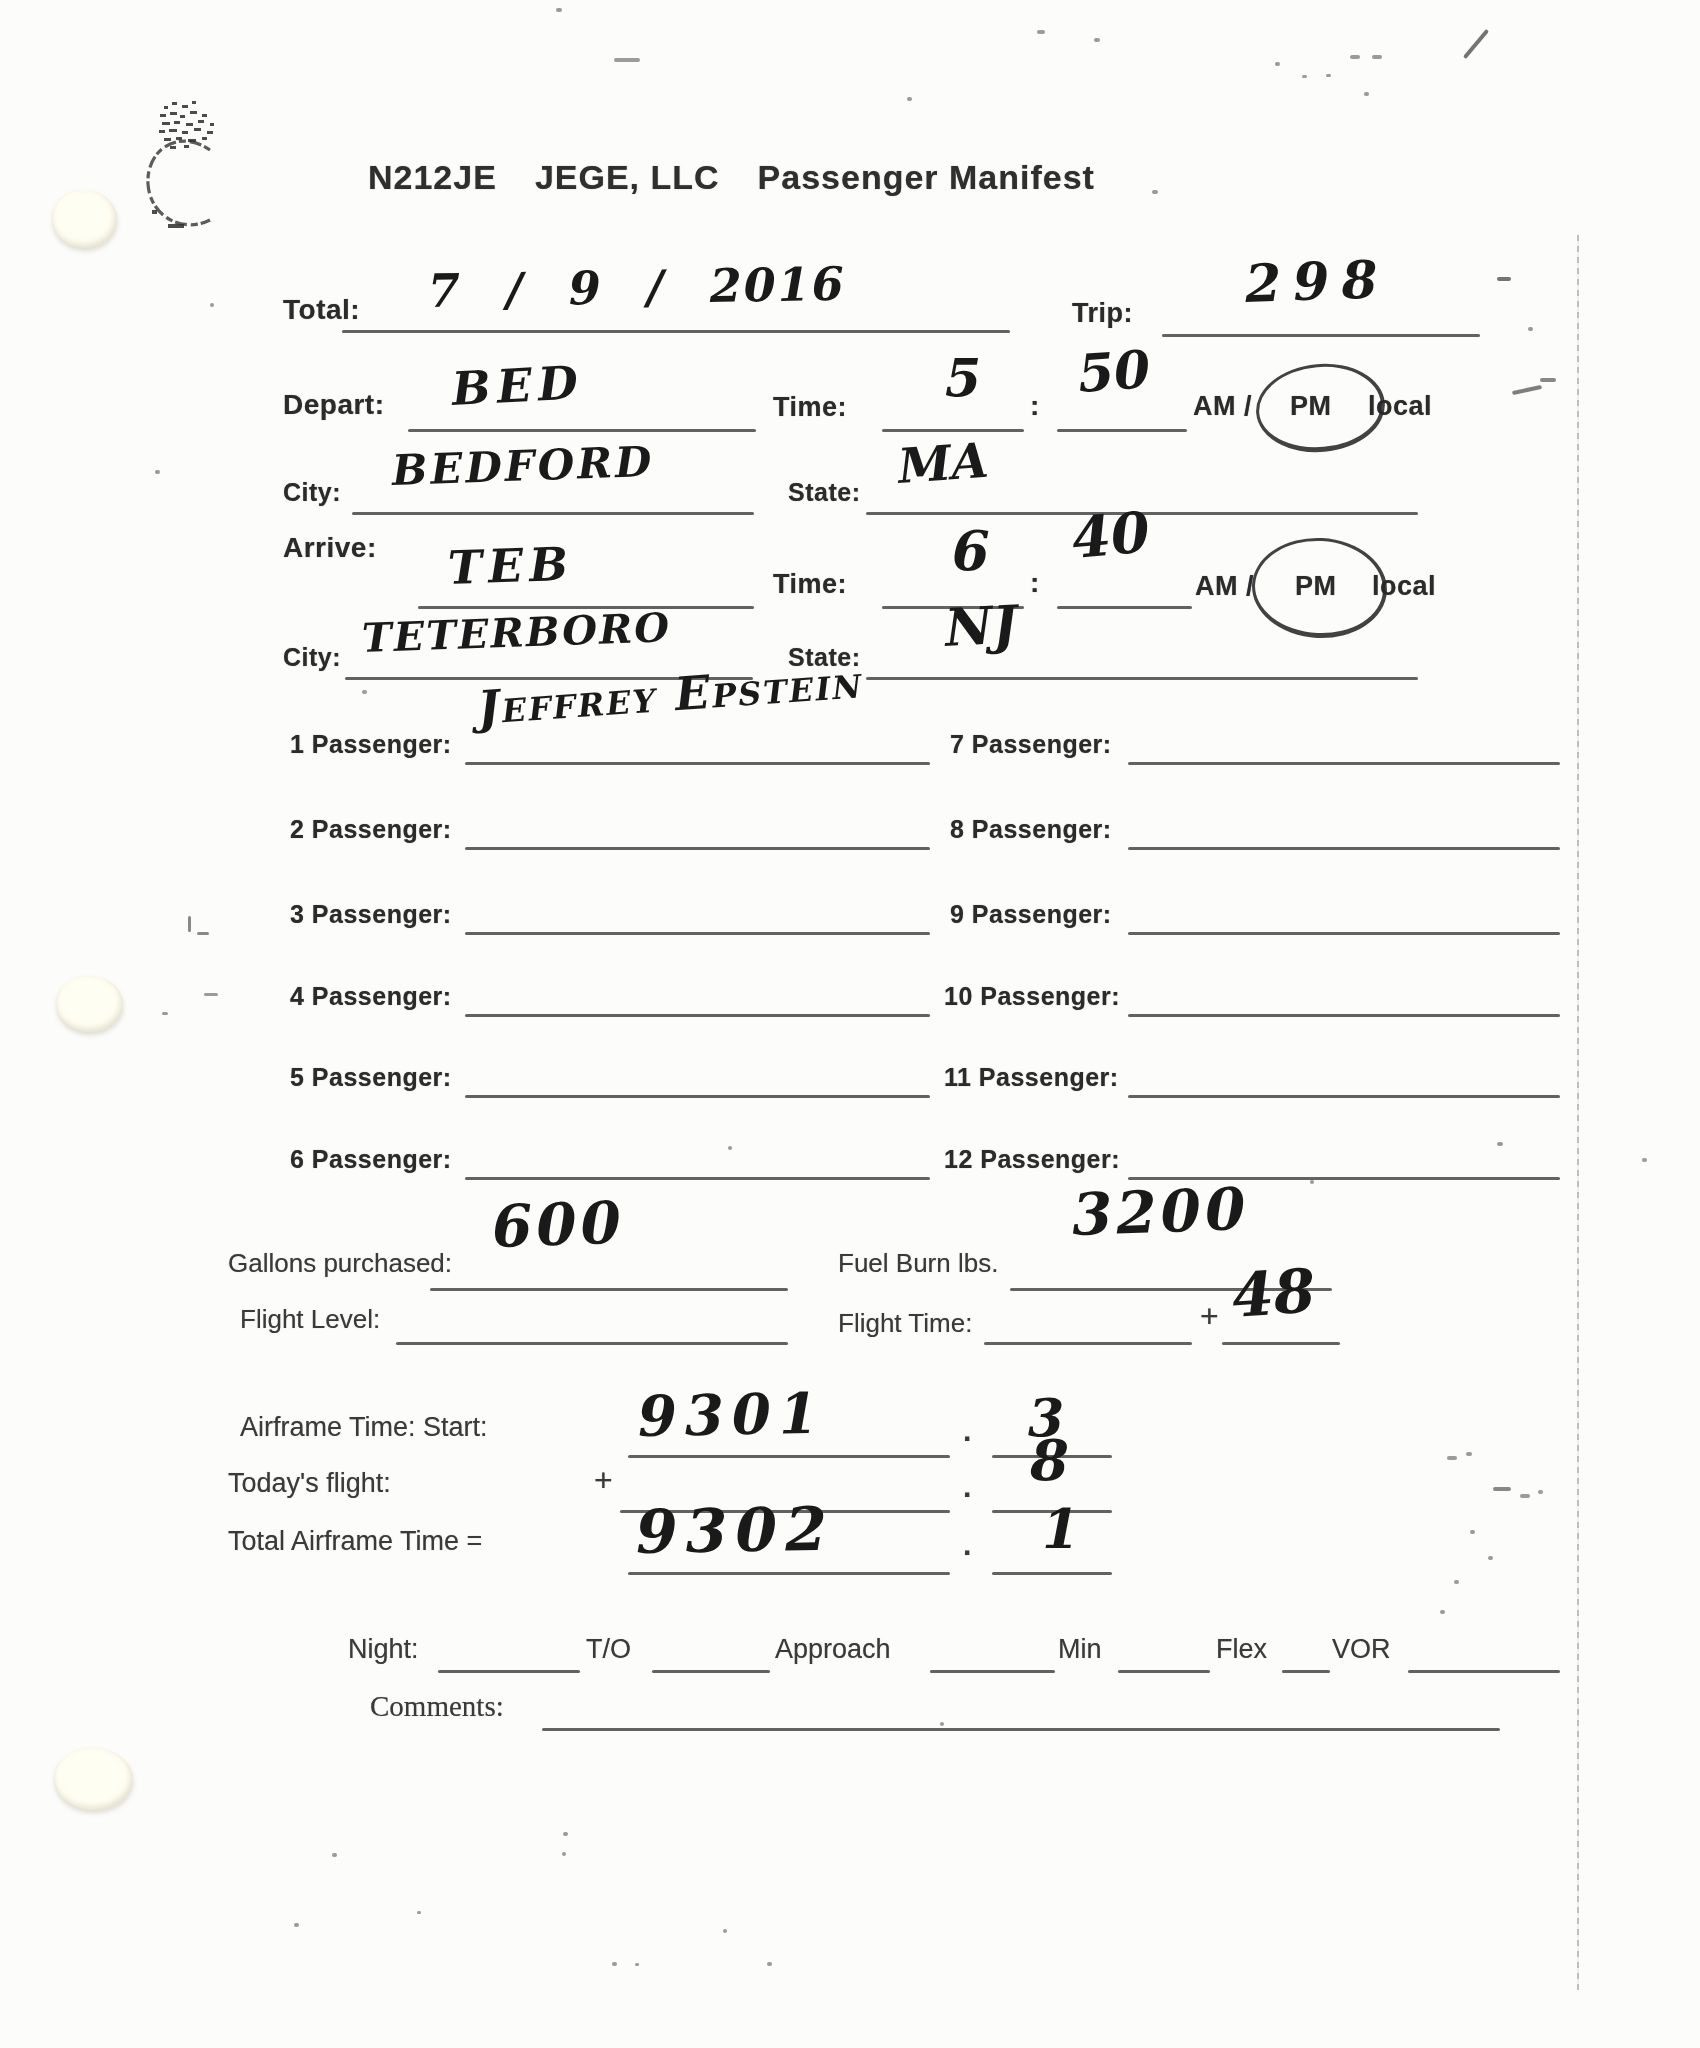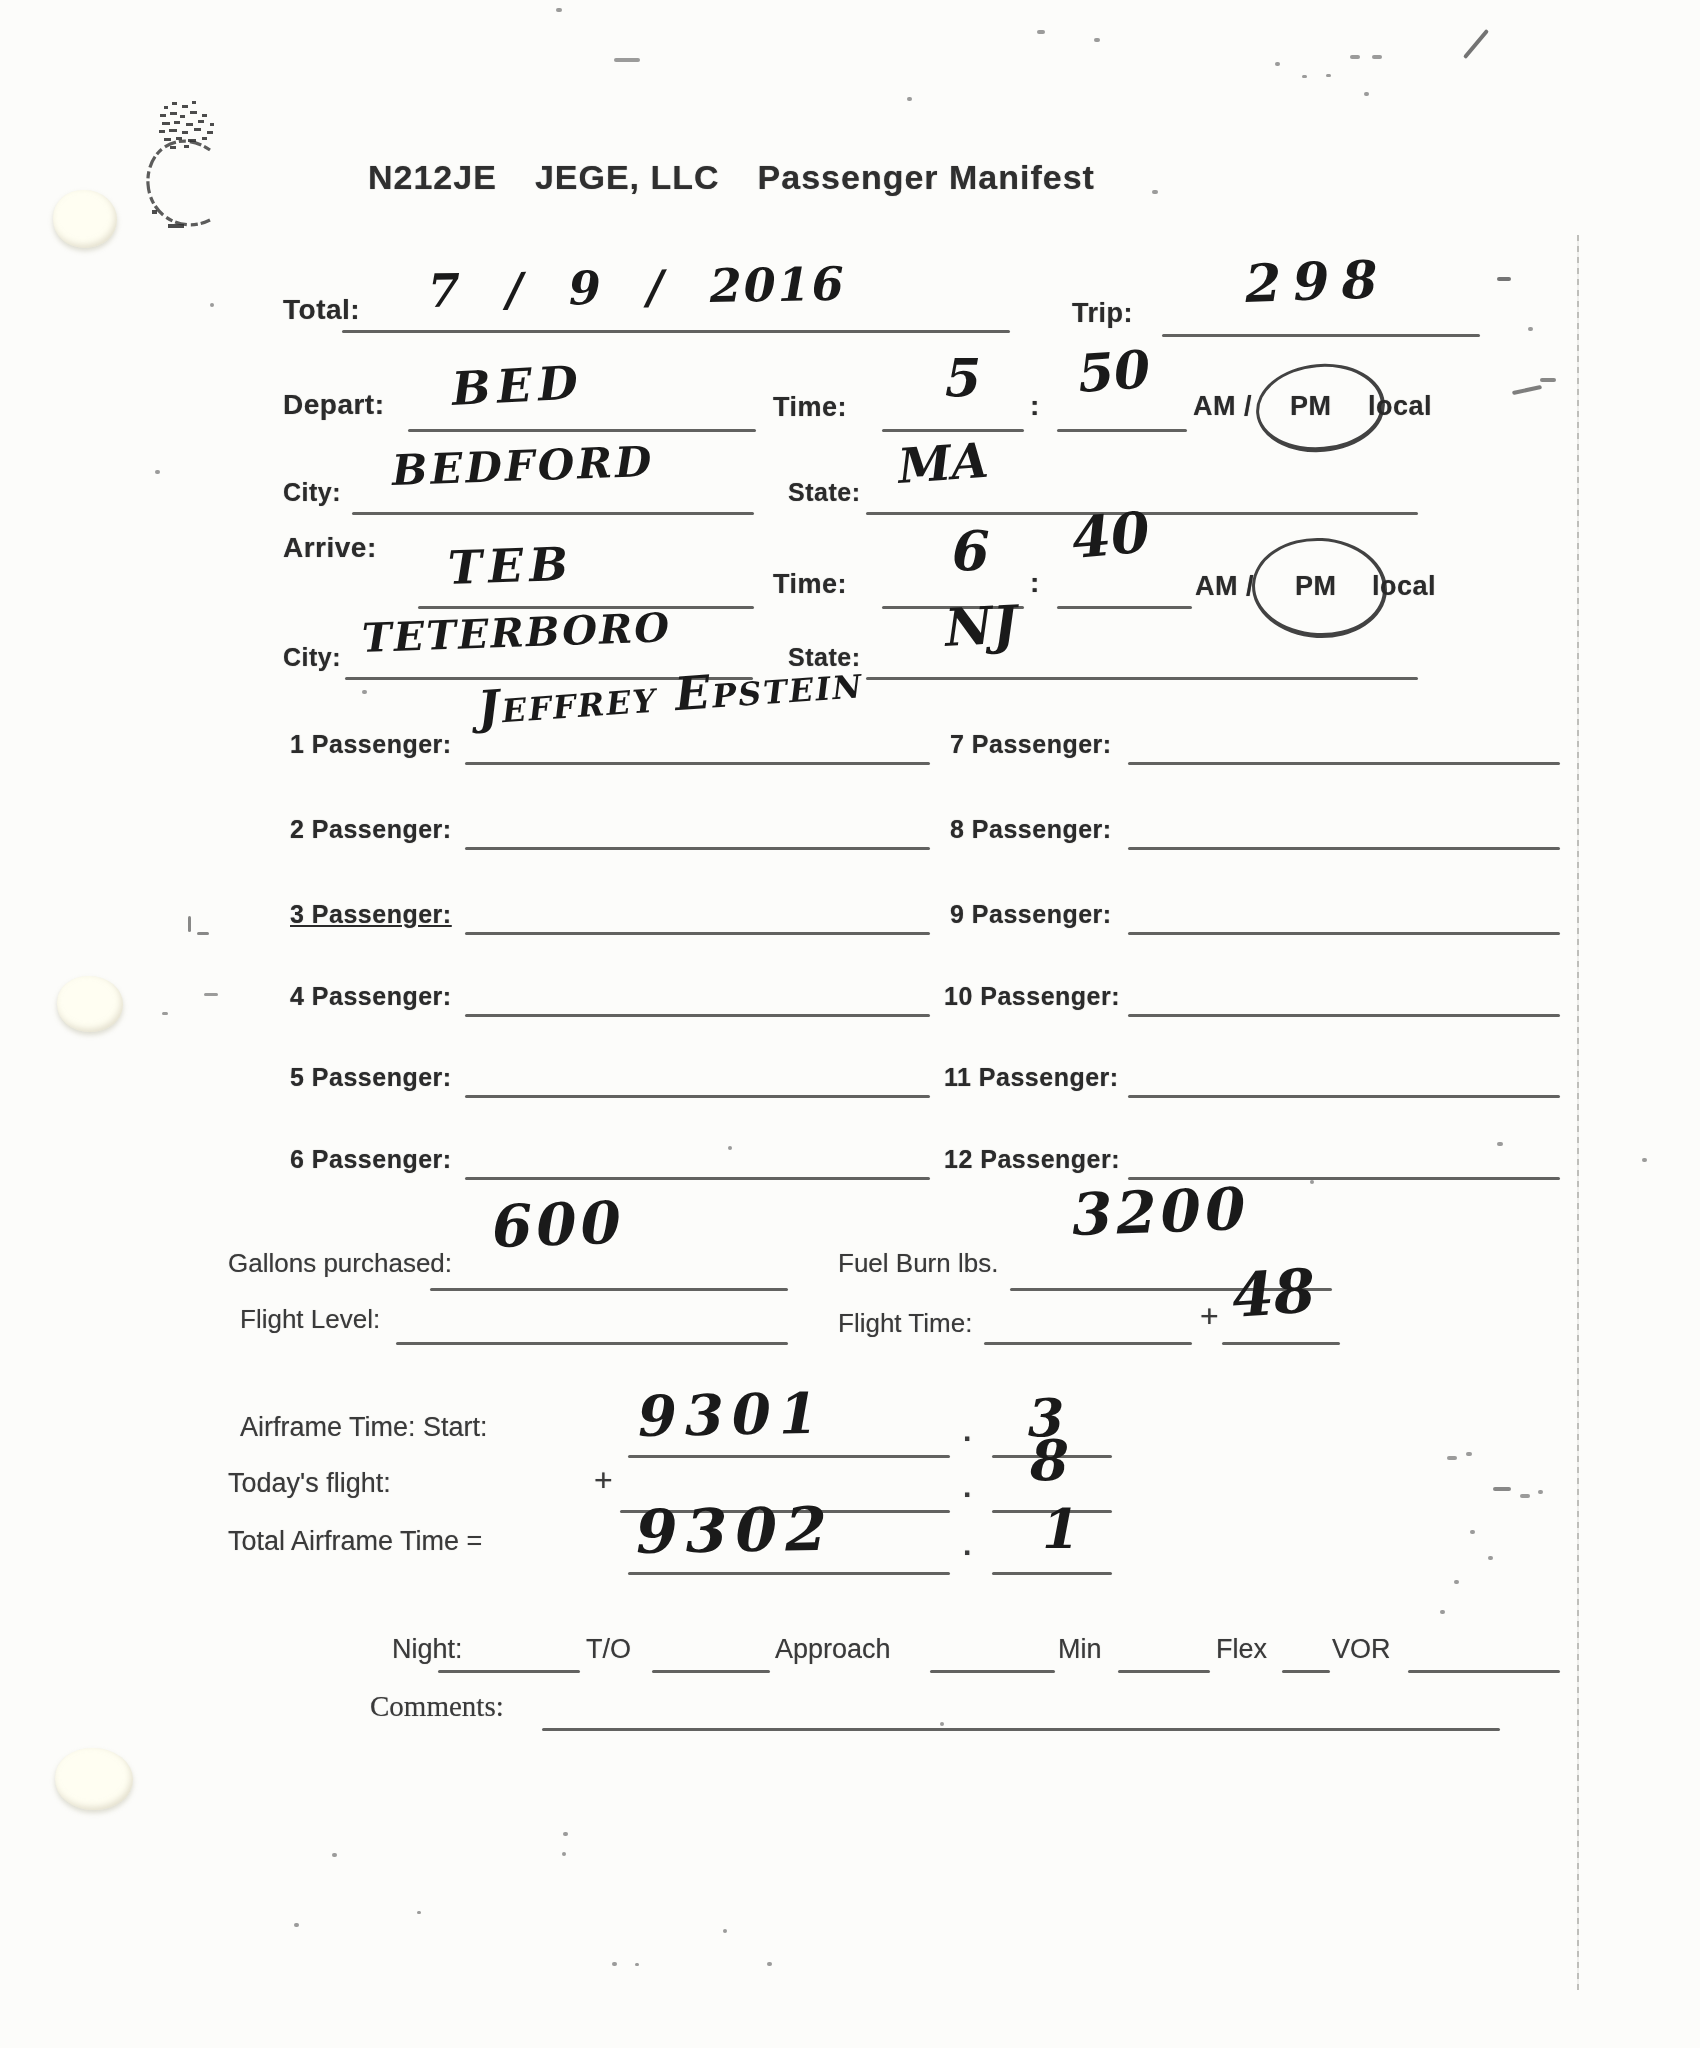--- a/index.html
+++ b/index.html
@@ -204,21 +204,21 @@
     <span class="lb" style="left:950px;top:-33px;font-size:25px;">7 Passenger:</span>
     <div class="line" style="left:1128px;top:-3px;width:432px;"></div>
   </div>
   <div style="position:absolute;left:0;top:850px;width:100%;height:0;">
     <span class="lb" style="left:290px;top:-33px;font-size:25px;">2 Passenger:</span>
     <div class="line" style="left:465px;top:-3px;width:465px;"></div>
     <span class="lb" style="left:950px;top:-33px;font-size:25px;">8 Passenger:</span>
     <div class="line" style="left:1128px;top:-3px;width:432px;"></div>
   </div>
   <div style="position:absolute;left:0;top:935px;width:100%;height:0;">
-    <span class="lb" style="left:290px;top:-33px;font-size:25px;text-decoration:underline;">3 Passenger:</span>
+    <span class="lb" style="left:290px;top:-33px;font-size:25px;">3 Passenger:</span>
     <div class="line" style="left:465px;top:-3px;width:465px;"></div>
     <span class="lb" style="left:950px;top:-33px;font-size:25px;">9 Passenger:</span>
     <div class="line" style="left:1128px;top:-3px;width:432px;"></div>
   </div>
   <div style="position:absolute;left:0;top:1017px;width:100%;height:0;">
     <span class="lb" style="left:290px;top:-33px;font-size:25px;">4 Passenger:</span>
     <div class="line" style="left:465px;top:-3px;width:465px;"></div>
     <span class="lb" style="left:944px;top:-33px;font-size:25px;">10 Passenger:</span>
     <div class="line" style="left:1128px;top:-3px;width:432px;"></div>
   </div>
@@ -265,21 +265,21 @@
   <span class="hw" style="left:700px;top:1455px;font-size:50px;"></span>
   <span class="hw" style="left:1030px;top:1432px;font-size:56px;">8</span>
 
   <span class="ll" style="left:228px;top:1528px;font-size:27px;">Total Airframe Time =</span>
   <div class="line" style="left:628px;top:1572px;width:322px;"></div>
   <span class="ll" style="left:963px;top:1530px;font-size:30px;font-weight:700;">.</span>
   <div class="line" style="left:992px;top:1572px;width:120px;"></div>
   <span class="hw" style="left:636px;top:1502px;font-size:60px;letter-spacing:8px;transform:rotate(-1deg);">9302</span>
   <span class="hw" style="left:1042px;top:1502px;font-size:54px;">1</span>
 
-  <span class="ll" style="left:348px;top:1636px;font-size:27px;margin-left:44px;">Night:</span>
+  <span class="ll" style="left:348px;top:1636px;font-size:27px;">Night:</span>
   <div class="line" style="left:438px;top:1670px;width:142px;"></div>
   <span class="ll" style="left:586px;top:1636px;font-size:27px;">T/O</span>
   <div class="line" style="left:652px;top:1670px;width:118px;"></div>
   <span class="ll" style="left:775px;top:1636px;font-size:27px;">Approach</span>
   <div class="line" style="left:930px;top:1670px;width:125px;"></div>
   <span class="ll" style="left:1058px;top:1636px;font-size:27px;">Min</span>
   <div class="line" style="left:1118px;top:1670px;width:92px;"></div>
   <span class="ll" style="left:1216px;top:1636px;font-size:27px;">Flex</span>
   <div class="line" style="left:1282px;top:1670px;width:48px;"></div>
   <span class="ll" style="left:1332px;top:1636px;font-size:27px;">VOR</span>

